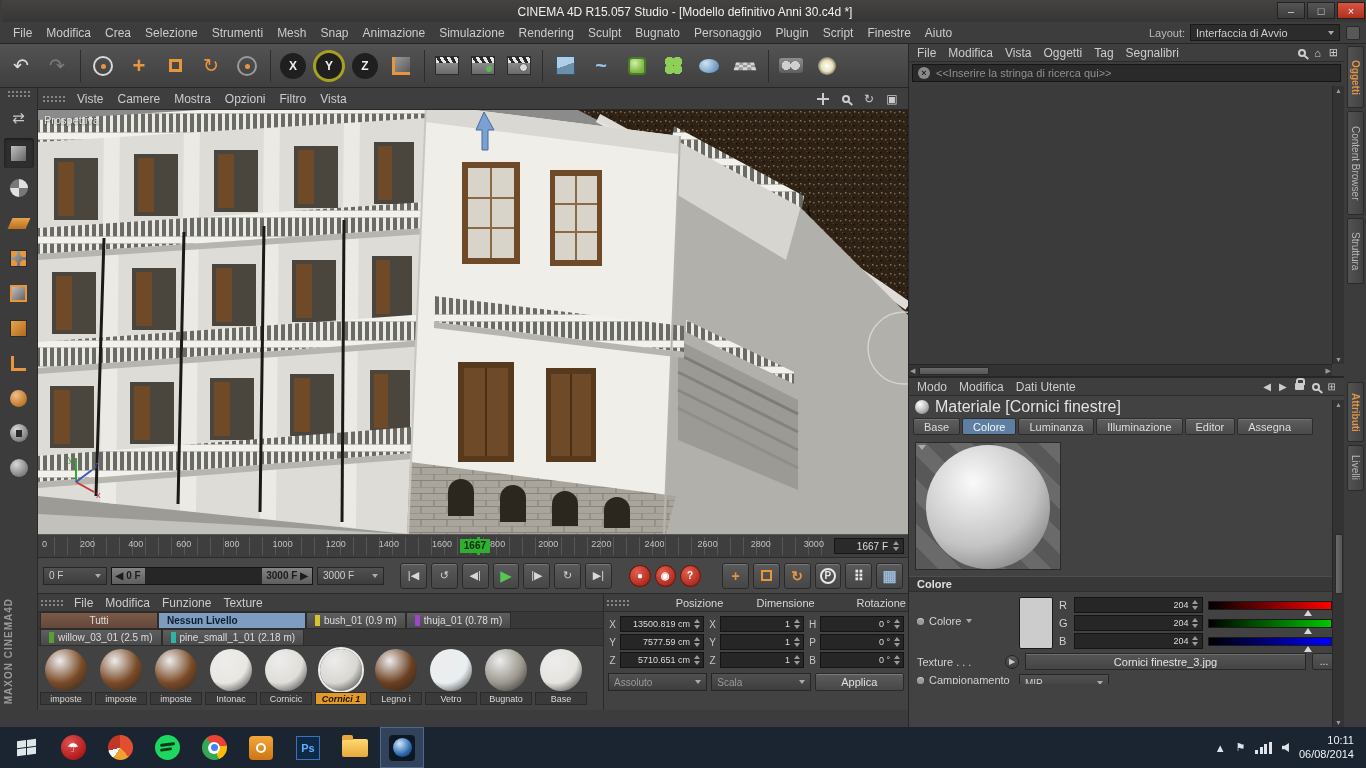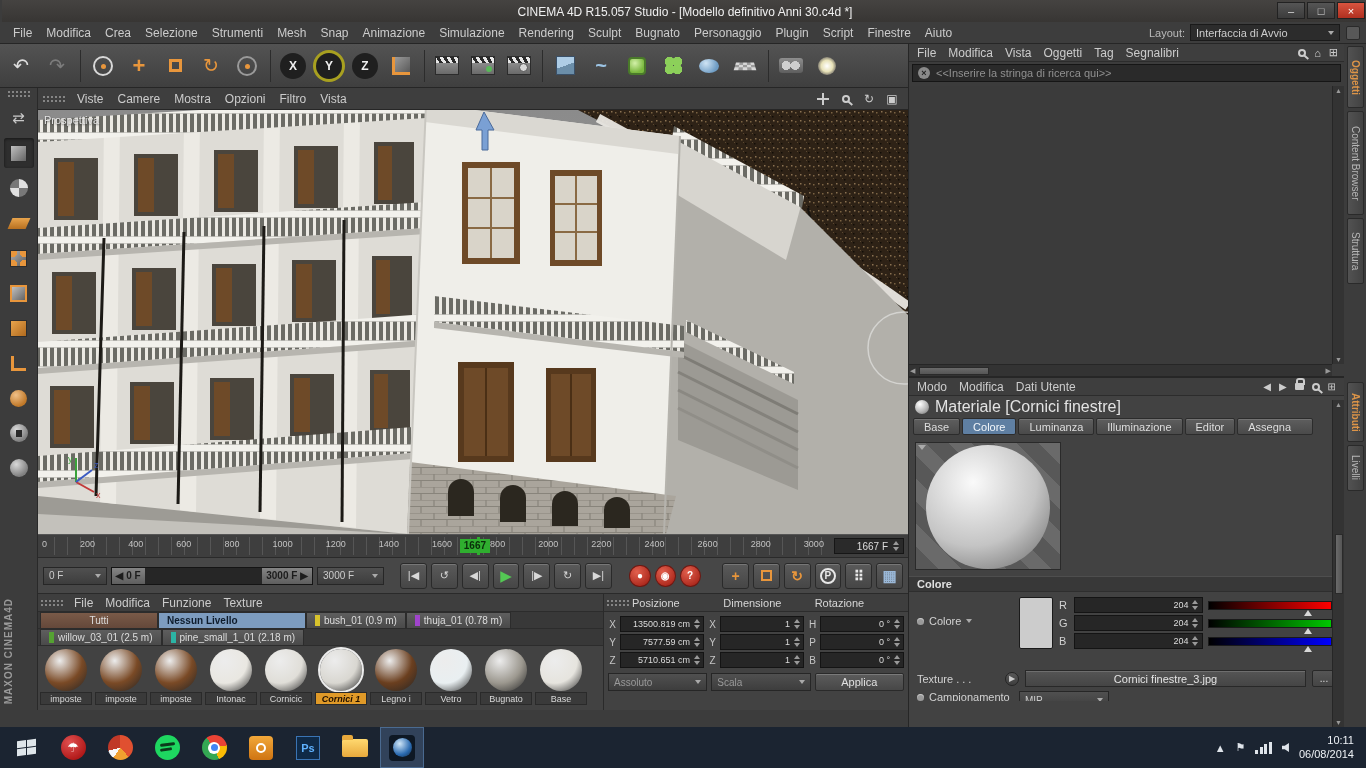--- a/index.html
+++ b/index.html
@@ -124,21 +124,21 @@
 #thumbs{display:flex;padding:3px 2px 0 2px;gap:3px;}
 .mcell{width:52px;display:flex;flex-direction:column;align-items:center;gap:1px;}
 .msph{width:42px;height:42px;border-radius:50%;background:radial-gradient(circle at 35% 28%,rgba(255,255,255,.9),var(--c) 55%,rgba(0,0,0,.45));}
 .mcell.sel .msph{outline:2px solid #ececec;}
 .mlab{width:52px;height:13px;font-size:9px;color:#d8d8d8;background:#3a3a3a;border:1px solid #2a2a2a;text-align:center;line-height:12px;overflow:hidden;white-space:nowrap;}
 .mcell.sel .mlab{background:#e09a28;color:#201000;font-weight:bold;font-style:italic;}
 
 
 #coords{position:absolute;left:604px;top:594px;width:304px;height:116px;background:#424242;}
 #coords .hdr{height:18px;display:flex;align-items:center;background:#3e3e3e;border-bottom:1px solid #2c2c2c;padding:0 2px;}
-#coords .hdr span{flex:1;text-align:left;color:#d6d6d6;font-size:11px;}
+#coords .hdr span{flex:1;text-align:right;color:#d6d6d6;font-size:11px;}
 .cgrid{display:grid;grid-template-columns:1fr 1fr 1fr;gap:2px 4px;padding:4px 4px 2px 4px;}
 .crow{display:flex;align-items:center;gap:3px;}
 .axl{width:9px;color:#c6c6c6;font-size:10px;text-align:center;}
 .fld{flex:1;height:16px;background:#262626;border:1px solid #141414;display:flex;align-items:center;padding:0 2px;min-width:0;}
 .fld .val{flex:1;text-align:right;color:#dcdcdc;font-size:9px;padding-right:2px;white-space:nowrap;overflow:hidden;}
 .spin{display:flex;flex-direction:column;gap:2px;align-items:center;width:9px;}
 .spin i{width:0;height:0;border-left:3px solid transparent;border-right:3px solid transparent;}
 .spin .up{border-bottom:4px solid #9a9a9a;}
 .spin .dn{border-top:4px solid #9a9a9a;}
 .cbottom{display:flex;gap:4px;padding:3px 4px;}
@@ -903,21 +903,21 @@
                 <i class="up"></i>
                 <i class="dn"></i>
               </span>
             </span>
           <span class="slider sl-b">
               <span class="slmark"></span>
             </span>
         </div>
       </div>
     </div>
-    <div class="prow" style="margin-top:17px">
+    <div class="prow" style="margin-top:0">
       <span class="plabel" style="width:82px">
           <span>Texture . . .</span>
         </span>
       <span class="roundbtn">▶</span>
       <span class="texfield">Cornici finestre_3.jpg</span>
       <span class="dots">...</span>
     </div>
     <div class="prow" style="height:12px;overflow:hidden;align-items:flex-start;">
       <span class="plabel" style="width:96px">
           <span class="bullet"></span>

